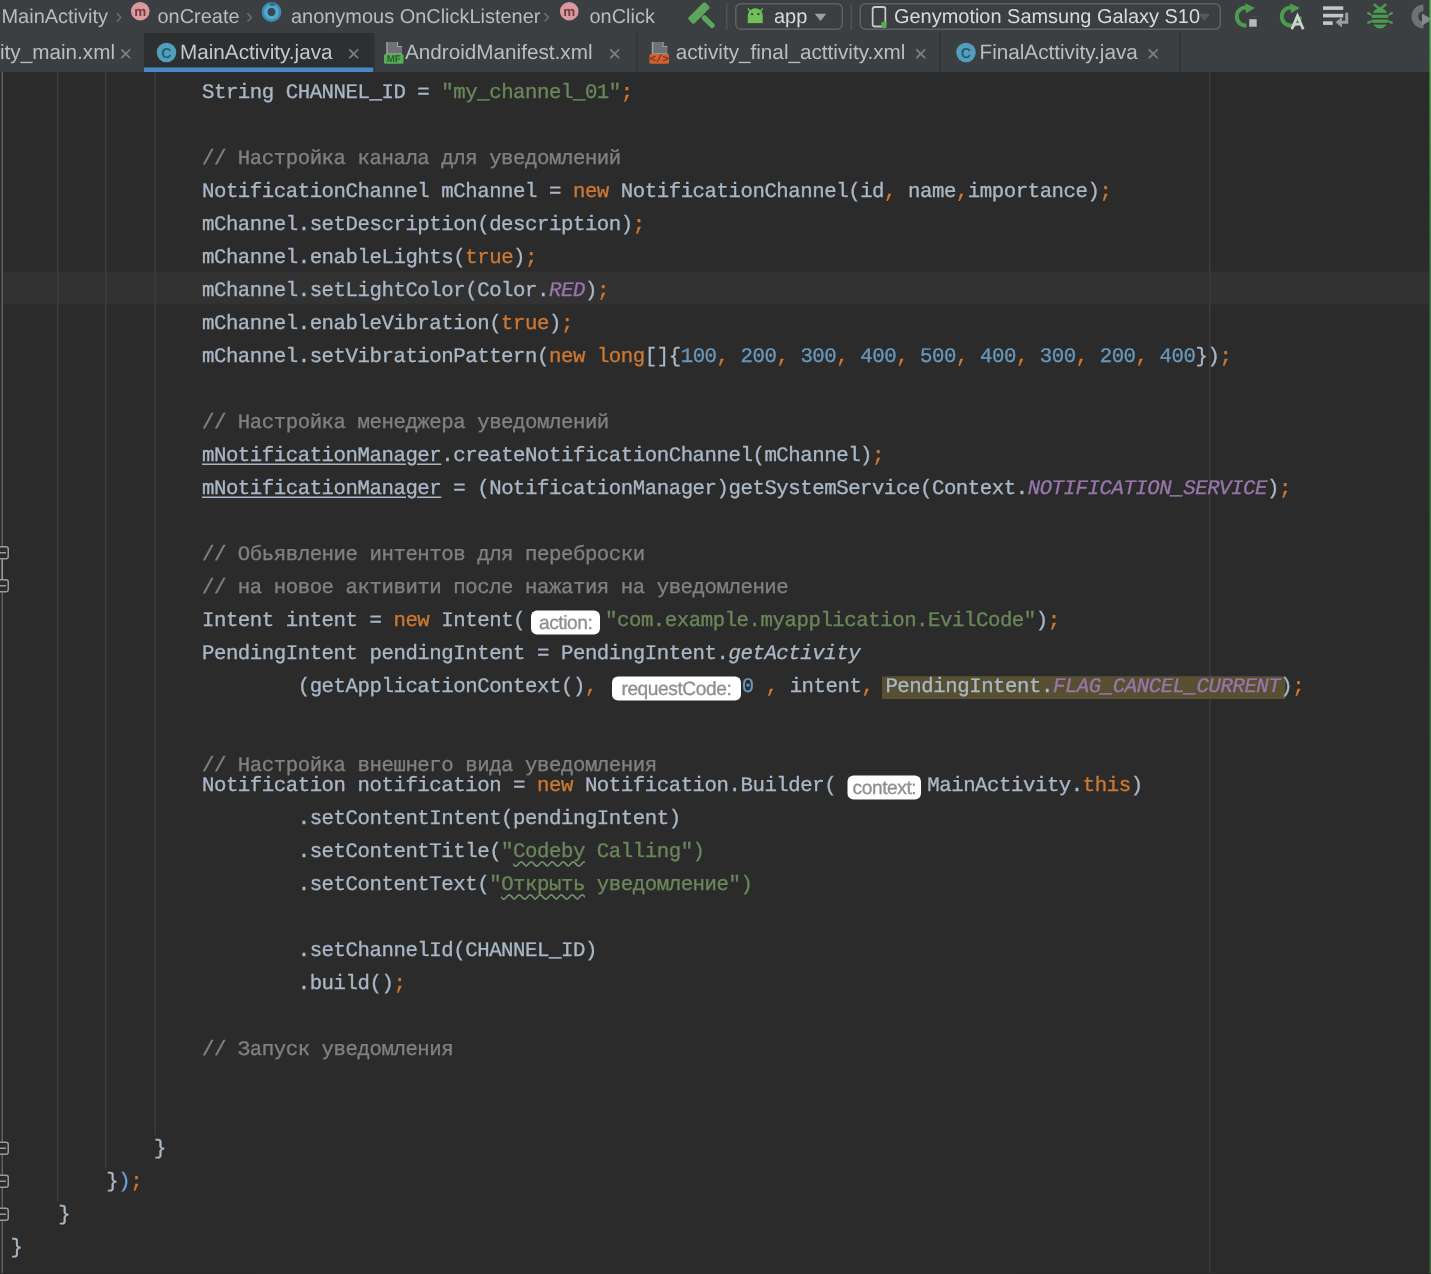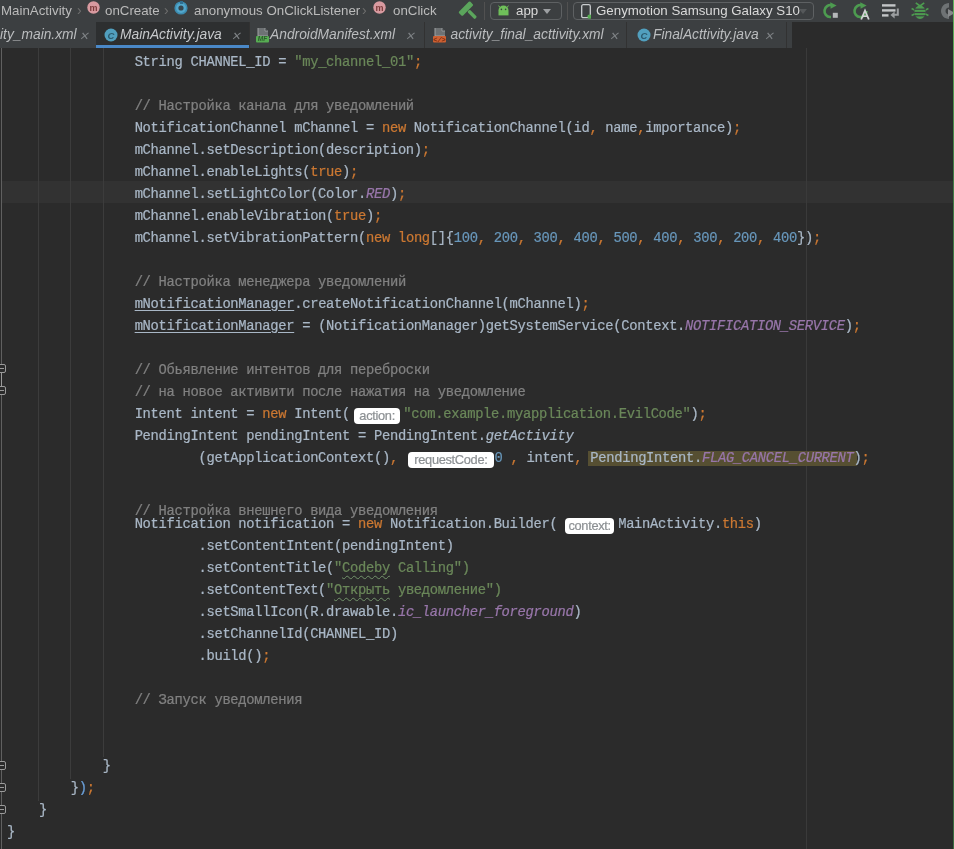--- a/index.html
+++ b/index.html
@@ -1,20 +1,20 @@
 <!DOCTYPE html>
 <html><head><meta charset="utf-8">
 <style>
   * { margin:0; padding:0; box-sizing:border-box; }
   html,body { width:954px; height:849px; overflow:hidden; }
   body { background:#2b2b2b; font-family:"Liberation Sans",sans-serif; position:relative; }
   .crumbs { position:absolute; left:0; top:0; width:954px; height:22px; background:#3c3f41; }
   .crumbs .t { position:absolute; top:3px; font-size:13.3px; color:#bbbbbb; white-space:nowrap; }
   .crumbs .sep { position:absolute; top:2px; font-size:14px; color:#6f6f6f; }
-  .tabs { position:absolute; left:0; top:22px; width:792px; height:26px; background:#3c3f41;font-style:italic; }
+  .tabs { position:absolute; left:0; top:22px; width:954px; height:26px; background:#3c3f41; }
   .tab { position:absolute; top:0; height:26px; }
   .tab .txt { position:absolute; top:5px; font-size:13.8px; color:#bbbdbf; white-space:nowrap; }
   .tab .x { position:absolute; top:7px; font-size:11.5px; color:#7d8184; }
   .tabsep { position:absolute; top:0; width:1px; height:26px; background:#323232; }
   .seltab { position:absolute; left:96px; top:0; width:153px; height:26px; background:#2d2f30; }
   .underline { position:absolute; left:96px; top:23px; width:153px; height:3px; background:#4a88c7; }
   .editor { position:absolute; left:0; top:48px; width:954px; height:801px; background:#2b2b2b; overflow:hidden; }
   .curline { position:absolute; left:2px; top:133px; width:951px; height:22px; background:#323232; }
   .guide { position:absolute; width:1px; background:#3c3c3c; }
   .marginline { position:absolute; left:806px; top:0; width:1px; height:801px; background:#3a3a3a; }
@@ -217,21 +217,20 @@
 <div class="cl" style="top:267.5px">                <span class="u">mNotificationManager</span> = (NotificationManager)getSystemService(Context.<span class="p">NOTIFICATION_SERVICE</span>)<span class="k">;</span></div>
 <div class="cl" style="top:333.5px"><span class="c">                // на новое активити после нажатия на уведомление</span></div>
 <div class="cl" style="top:355.5px">                Intent intent = <span class="k">new</span> Intent(<span class="pill" id="pill1">action:</span><span class="s">"com.example.myapplication.EvilCode"</span>)<span class="k">;</span></div>
 <div class="cl" style="top:377.5px">                PendingIntent pendingIntent = PendingIntent.<span class="i">getActivity</span></div>
 <div class="cl" style="top:399.5px">                        (getApplicationContext()<span class="k">,</span><span class="pill" id="pill2">requestCode:</span><span class="n">0</span> <span class="k">,</span> intent<span class="k">,</span> <span class="hl">PendingIntent.<span class="p">FLAG_CANCEL_CURRENT</span></span>)<span class="k">;</span></div>
 <div class="cl" style="top:453px"><span class="c">                // Настройка внешнего вида уведомления</span></div>
 <div class="cl" style="top:465.5px">                Notification notification = <span class="k">new</span> Notification.Builder(<span class="pill" id="pill3">context:</span>MainActivity.<span class="k">this</span>)</div>
 <div class="cl" style="top:487.5px">                        .setContentIntent(pendingIntent)</div>
 <div class="cl" style="top:509.5px">                        .setContentTitle(<span class="s">"</span><span class="sw">Codeby</span><span class="s"> Calling")</span></div>
 <div class="cl" style="top:531.5px">                        .setContentText(<span class="s">"</span><span class="sw">Открыть</span><span class="s"> уведомление")</span></div>
-<div class="cl" style="top:553.5px">                        .setSmallIcon(R.drawable.<span class="p">ic_launcher_foreground</span>)</div>
 <div class="cl" style="top:575.5px">                        .setChannelId(CHANNEL_ID)</div>
 <div class="cl" style="top:597.5px">                        .build()<span class="k">;</span></div>
 <div class="cl" style="top:641.5px"><span class="c">                // Запуск уведомления</span></div>
 <div class="cl" style="top:707.5px">            }</div>
 <div class="cl" style="top:729.5px">        }<span class="b">)</span><span class="k">;</span></div>
 <div class="cl" style="top:751.5px">    }</div>
 <div class="cl" style="top:773.5px">}</div>
 </div>
 
 <div class="greenedge"></div>

